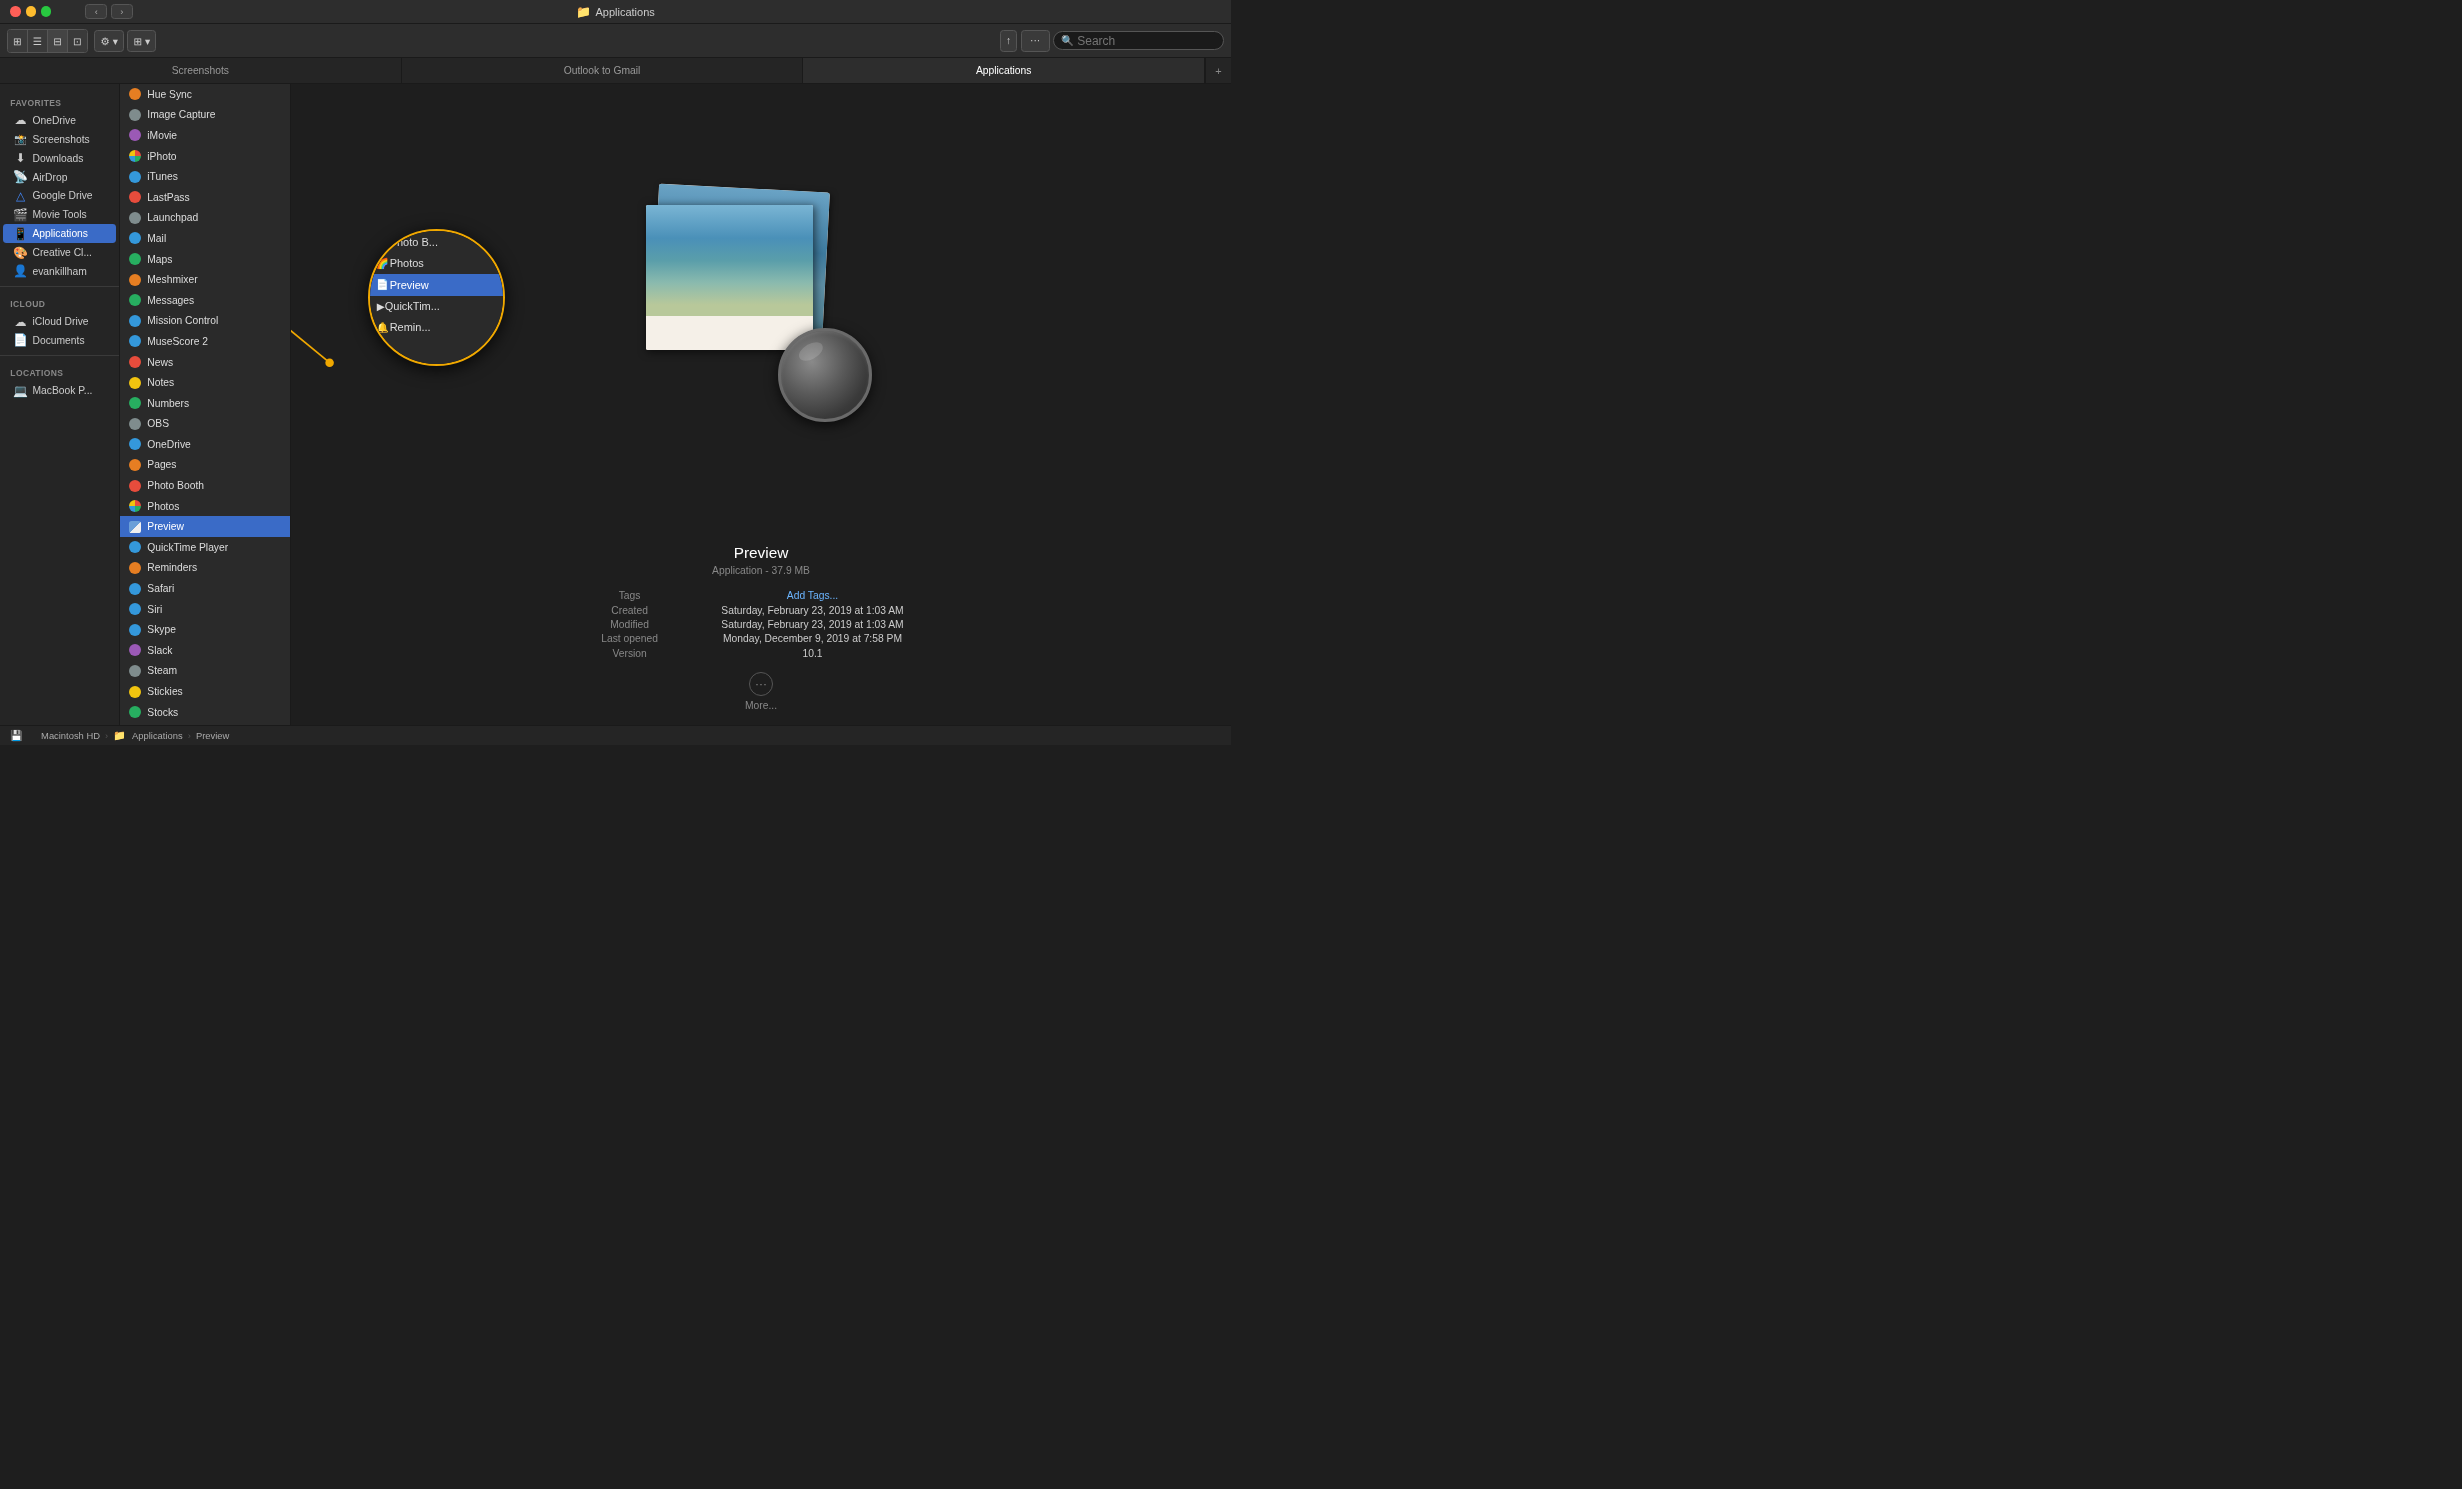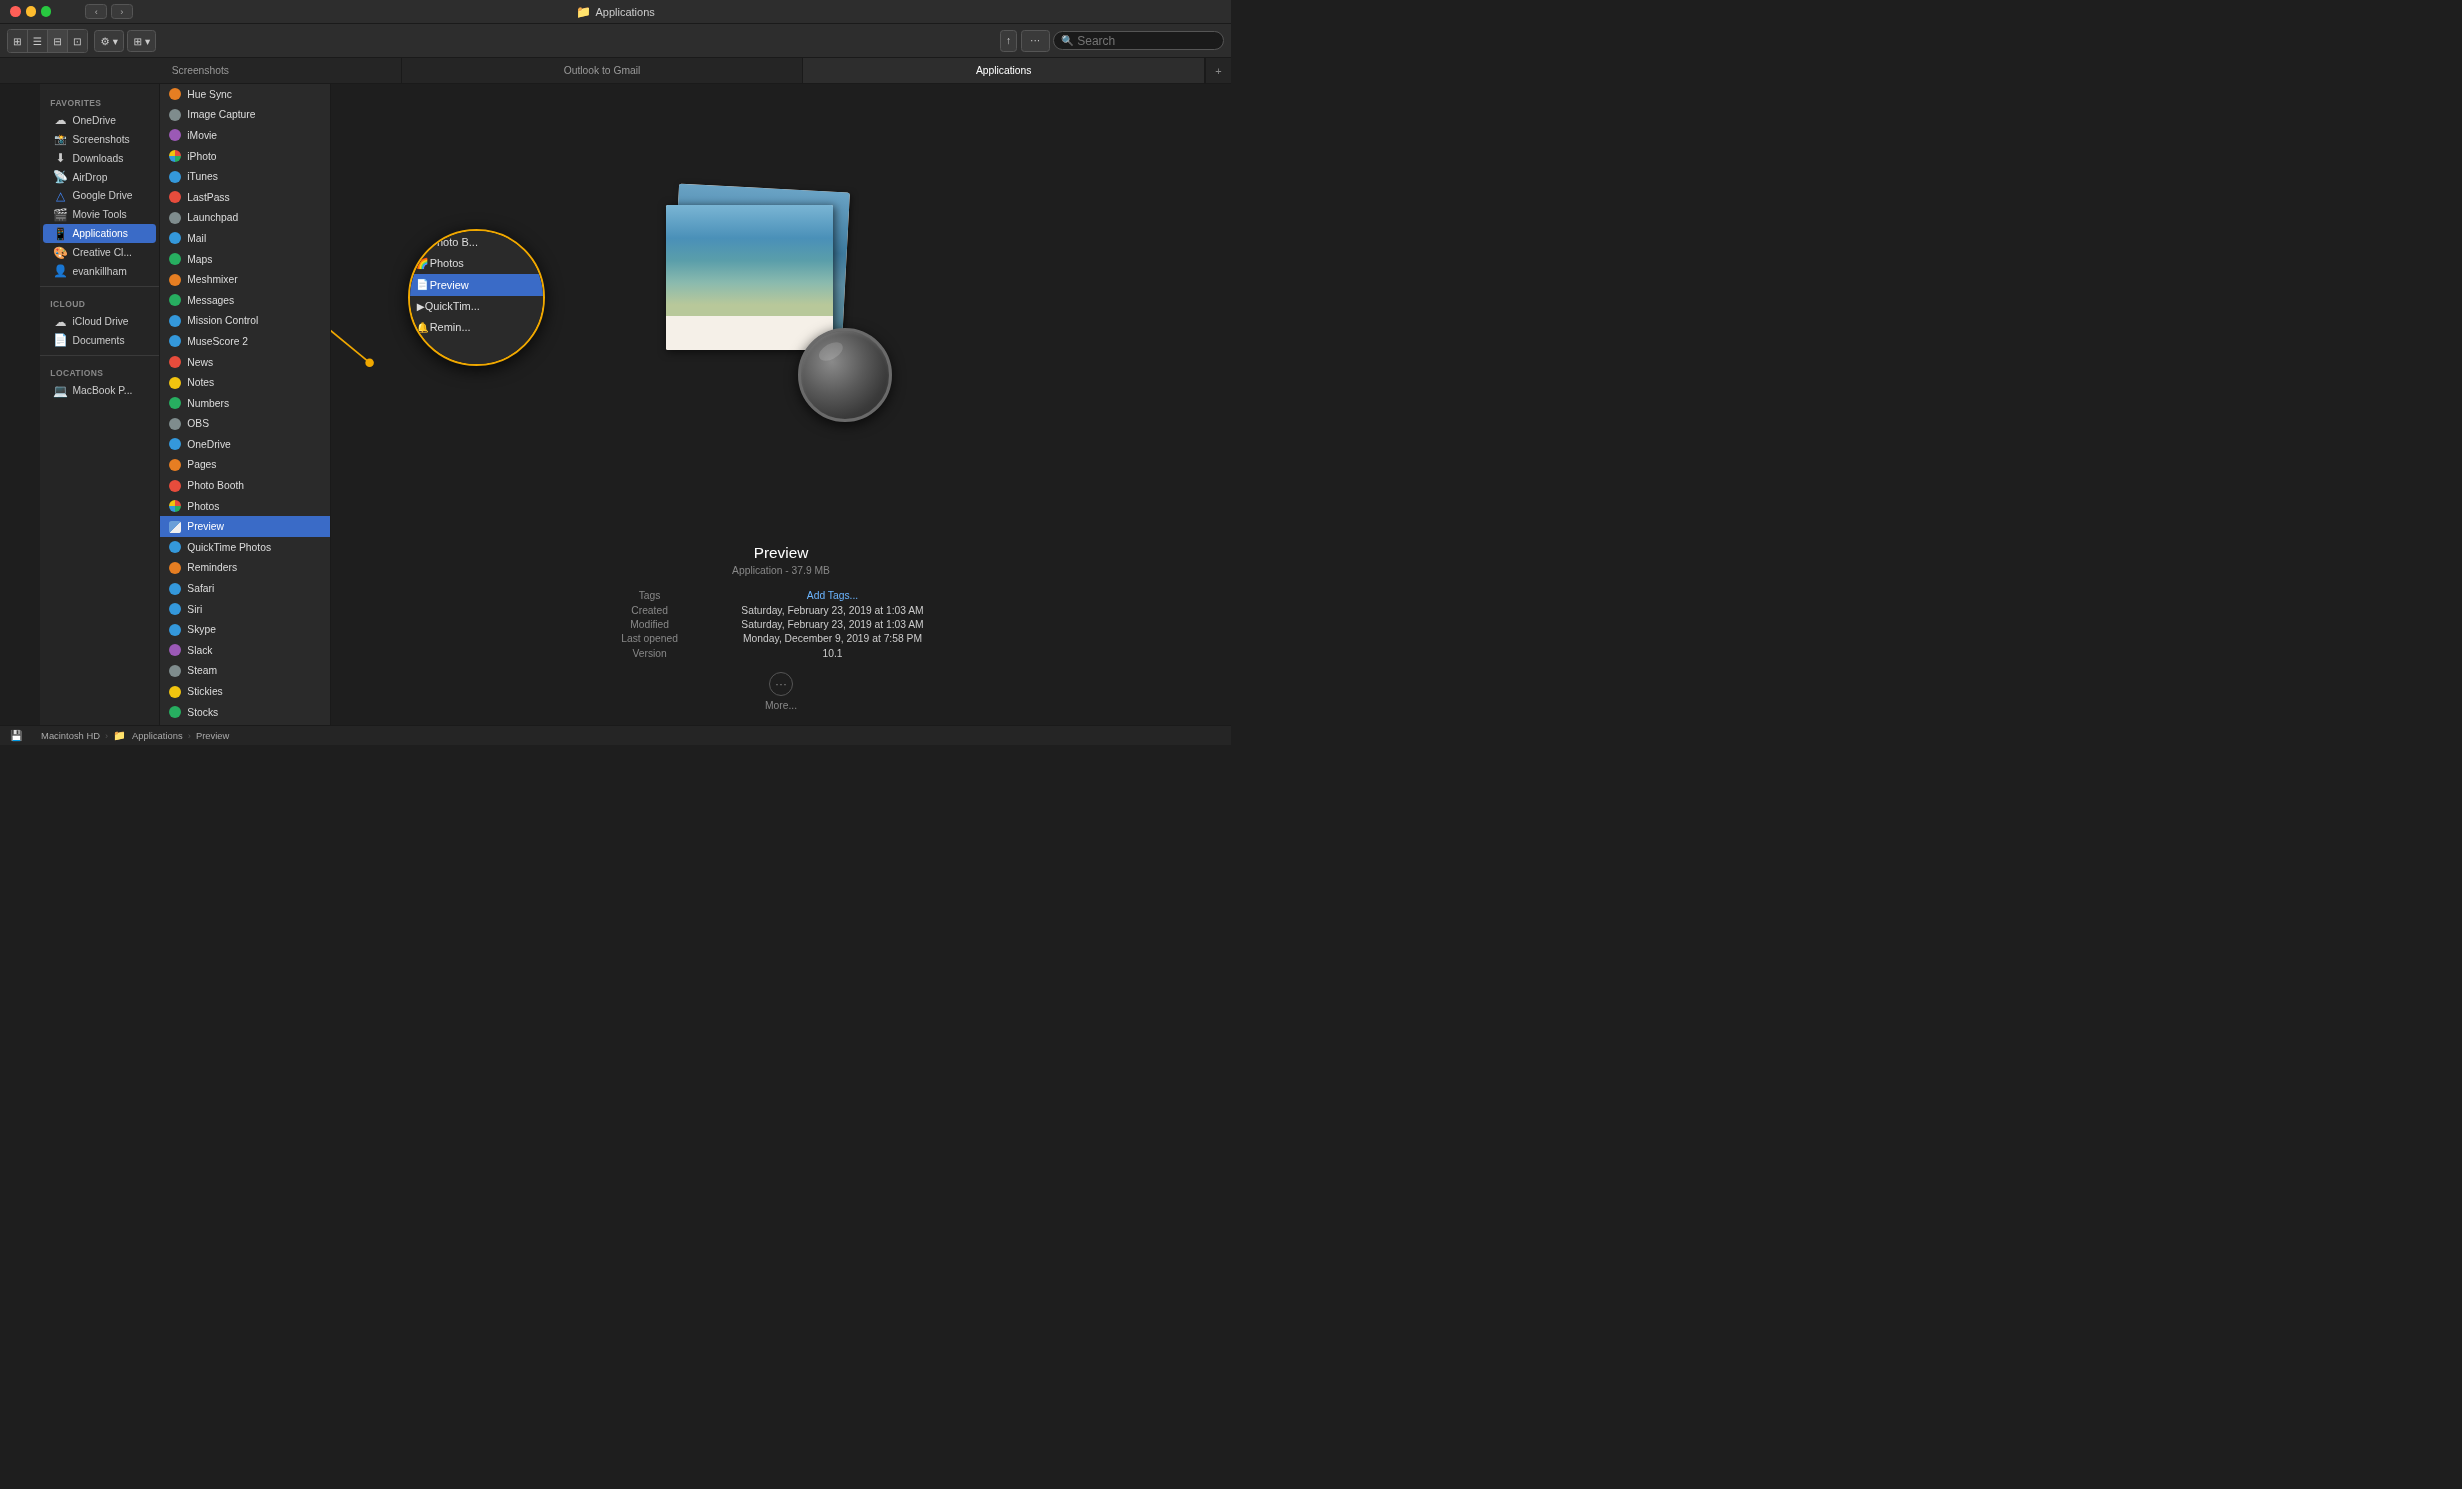--- a/index.html
+++ b/index.html
@@ -158,21 +158,20 @@
       justify-content: center;
       color: #888;
       cursor: pointer;
       border-left: 0.9px solid #1a1a1a;
     }
 
     
     .main-layout {
       display: flex;
       height: calc(745px - 24px - 34px - 26px - 20.5px);
-      margin-left: 40px;
     }
 
     
     .sidebar {
       width: 120px;
       background: #252525;
       overflow-y: auto;
       border-right: 0.9px solid #1a1a1a;
       padding: 6.8px 0;
       flex-shrink: 0;
@@ -658,21 +657,21 @@
     <div class="file-item">
       <span class="dot-multi"></span>
       <span>Photos</span>
     </div>
     <div class="file-item active">
       <span class="dot-preview"></span>
       <span>Preview</span>
     </div>
     <div class="file-item">
       <span class="dot-blue"></span>
-      <span>QuickTime Photos</span>
+      <span>QuickTime Player</span>
     </div>
     <div class="file-item">
       <span class="dot-orange"></span>
       <span>Reminders</span>
     </div>
     <div class="file-item">
       <span class="dot-blue"></span>
       <span>Safari</span>
     </div>
     <div class="file-item">

